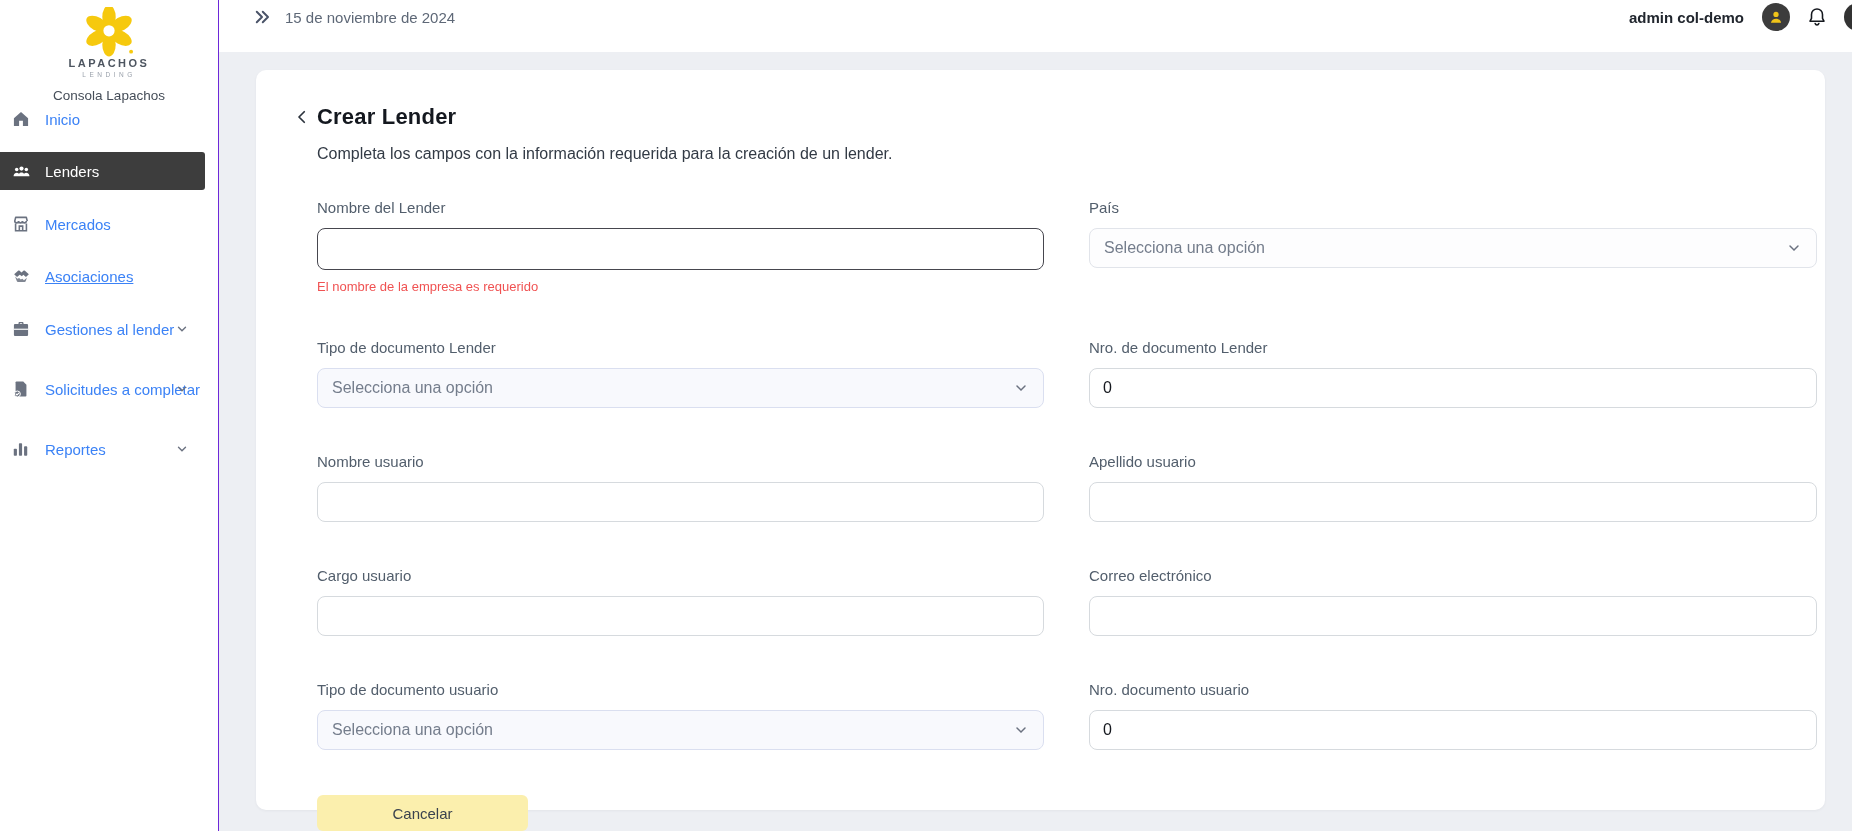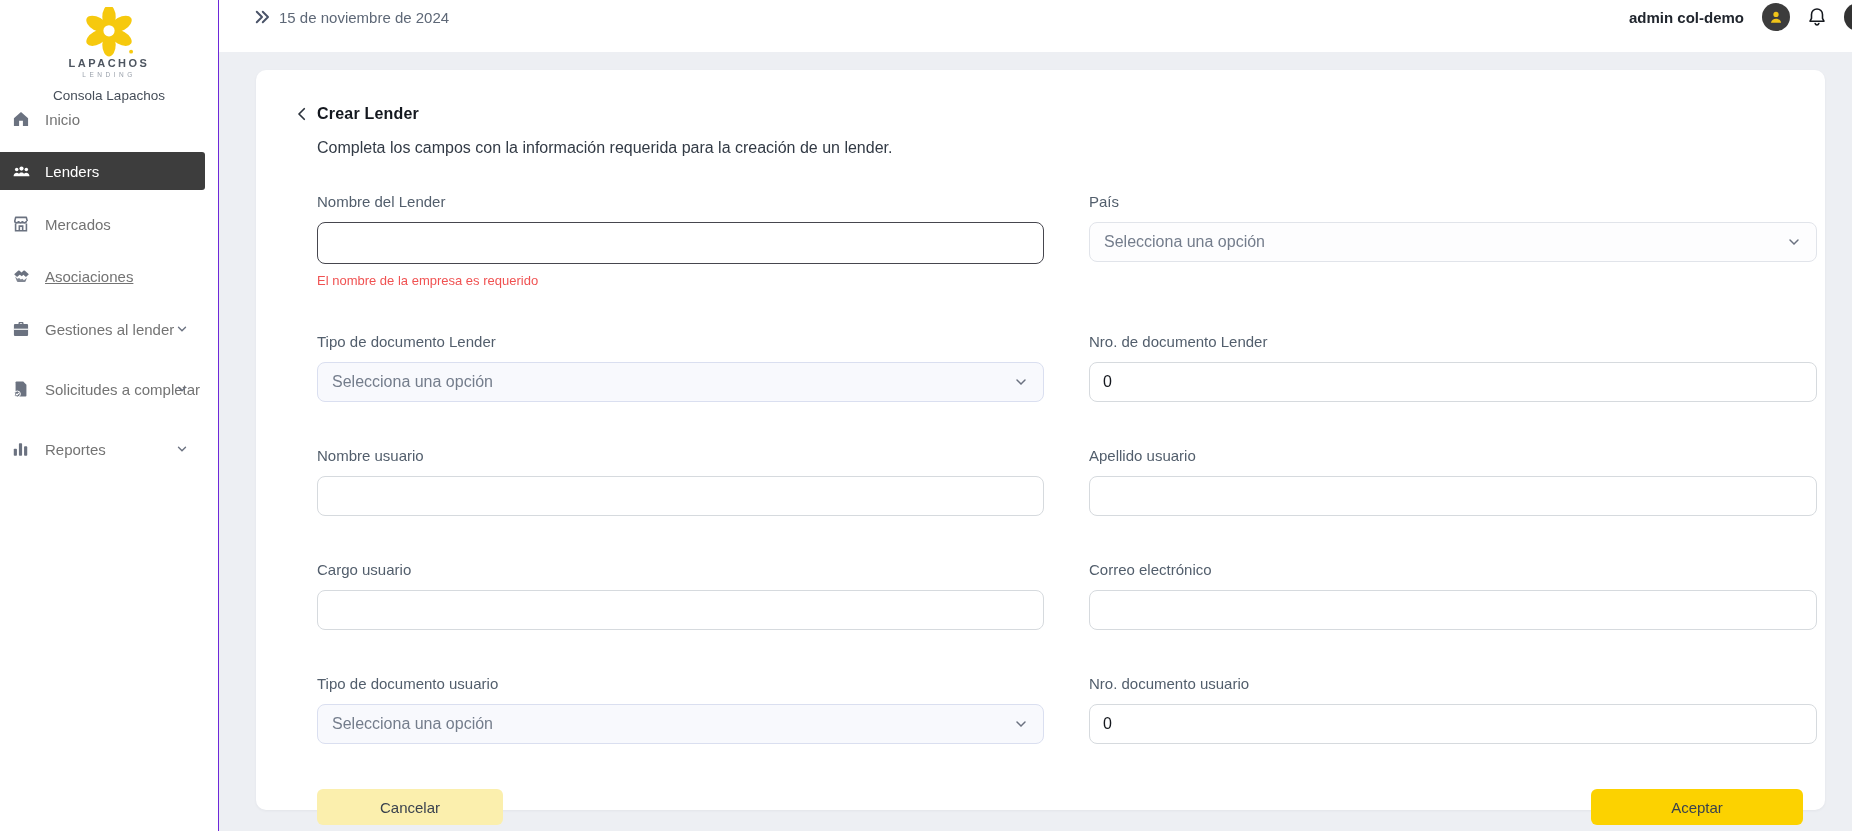--- a/index.html
+++ b/index.html
@@ -10,68 +10,68 @@
   .sidebar { position:absolute; left:0; top:0; width:219px; height:831px;
     background:#ffffff; border-right:1px solid #6d28d9; z-index:3; }
   .logo-block { padding-top:7px; text-align:center; }
   .logo-flower { display:block; margin:0 auto; }
   .logo-title { font-size:11px; font-weight:700; letter-spacing:2.5px; color:#4d5560; margin-top:-2px; }
   .logo-sub { font-size:6.5px; letter-spacing:3.5px; color:#9aa1ab; margin-top:2px; }
   .console-name { font-size:13.5px; color:#454d58; margin-top:10px; }
 
   .nav { position:absolute; left:0; top:96px; width:100%; }
   .nav-item { position:absolute; left:0; height:38px; width:205px; display:flex;
-    align-items:center; padding-left:11px; cursor:pointer; color:#737373; }
+    align-items:center; padding-left:11px; cursor:pointer; color:#3b82f6; }
   .nav-item .nav-ic { width:21px; height:21px; flex:0 0 21px; display:flex; align-items:center; }
   .nav-item .nav-label { margin-left:13px; font-size:15px; white-space:nowrap; }
   .nav-item.selected { background:#3d3d3d; color:#ffffff; border-radius:0 3px 3px 0; }
   .nav-item .chev { position:absolute; right:16px; top:12px; }
 
   
   .topbar { position:absolute; left:219px; right:0; top:0; height:52px; background:#ffffff; z-index:2; }
   .topbar-inner { display:flex; align-items:center; height:30px; margin-top:2px;
     padding:0 0 0 34px; justify-content:space-between; }
-  .tb-left { display:flex; align-items:center; gap:8px; }
+  .tb-left { display:flex; align-items:center; gap:14px; }
   .tb-date { font-size:15px; color:#5e6877; }
   .tb-right { display:flex; align-items:center; gap:16px; padding-right:0; }
   .tb-user { font-size:15px; font-weight:700; color:#21262e; margin-right:2px; }
   .avatar { width:28px; height:28px; border-radius:50%; background:#3c3c3c;
     display:flex; align-items:center; justify-content:center; cursor:pointer; }
   .bell-btn { cursor:pointer; display:flex; align-items:center; }
   .cutoff-circle { width:28px; height:28px; border-radius:50%; background:#333333;
     margin-right:-20px; flex:0 0 28px; cursor:pointer; }
 
   
   .main { position:absolute; left:219px; right:0; top:52px; bottom:0; background:#edeff3; }
   .card { position:absolute; left:37px; top:18px; width:1569px; height:740px;
     background:#ffffff; border-radius:10px; box-shadow:0 1px 3px rgba(30,35,50,.05); 
     padding:34px 22px 0 61px; }
 
   .title-row { display:flex; align-items:center; margin-left:-24px; }
   .back-btn { width:20px; height:20px; cursor:pointer; display:flex; align-items:center; }
-  .page-title { margin-left:4px; font-size:16px; font-weight:600; color:#14181f; letter-spacing:.2px; }
+  .page-title { margin-left:4px; font-size:22px; font-weight:600; color:#14181f; letter-spacing:.2px; }
   .page-subtitle { margin-top:15px; font-size:16px; color:#323a45; }
 
   .form-grid { margin-top:36px; display:grid; grid-template-columns:727px 728px;
     column-gap:31px; row-gap:30px;gap:45px; }
   .field-label { font-size:15px; color:#525e6c; display:block; }
   .ctrl { margin-top:12px; width:100%; border-radius:8px; font-size:16px; }
   input.ctrl { height:40px; border:1px solid #d6dade; background:#fff; padding:0 13px;
     color:#15181e; outline:none; }
   input.ctrl.focused { height:42px; border:1.6px solid #46464e; }
   .select { height:40px; border:1px solid #dadff0; background:#f8f9fd; display:flex;
     align-items:center; justify-content:space-between; padding:0 14px; cursor:pointer; }
   .select .ph { color:#747d8c; font-size:16px; }
   .select.plain { background:#fdfdfe; border:1px solid #e1e4ea; }
   .err-msg { margin-top:9px; font-size:13px; color:#f05252; }
 
   .btn-row { margin-top:45px; display:flex; justify-content:space-between; width:1486px; }
   .btn { height:36px; border:none; border-radius:6px; font-size:15px; color:#3a424e;
     cursor:pointer; font-family:"Liberation Sans", sans-serif; }
-  .btn-cancel { width:186px; background:#fbefad; }
+  .btn-cancel { width:211px; background:#fbefad; }
   .btn-accept { width:212px; background:#fcd200; }
 </style>
 </head>
 <body>
 
 <aside class="sidebar">
   <div class="logo-block">
     <svg class="logo-flower" width="56" height="52" viewBox="0 0 24 24">
       <g transform="translate(12,11)" fill="#F6C90E">
         <ellipse cx="0" cy="-6.4" rx="3.1" ry="5.4"></ellipse>
@@ -285,17 +285,16 @@
         </div>
       </div>
       <div>
         <label class="field-label">Nro. documento usuario</label>
         <input class="ctrl" type="text" value="0" style="">
       </div>
     </div>
 
     <div class="btn-row">
       <button class="btn btn-cancel">Cancelar</button>
-      <button class="btn btn-accept">Aceptar</button>
     </div>
 
   </section>
 </main>
 
 </body></html>

